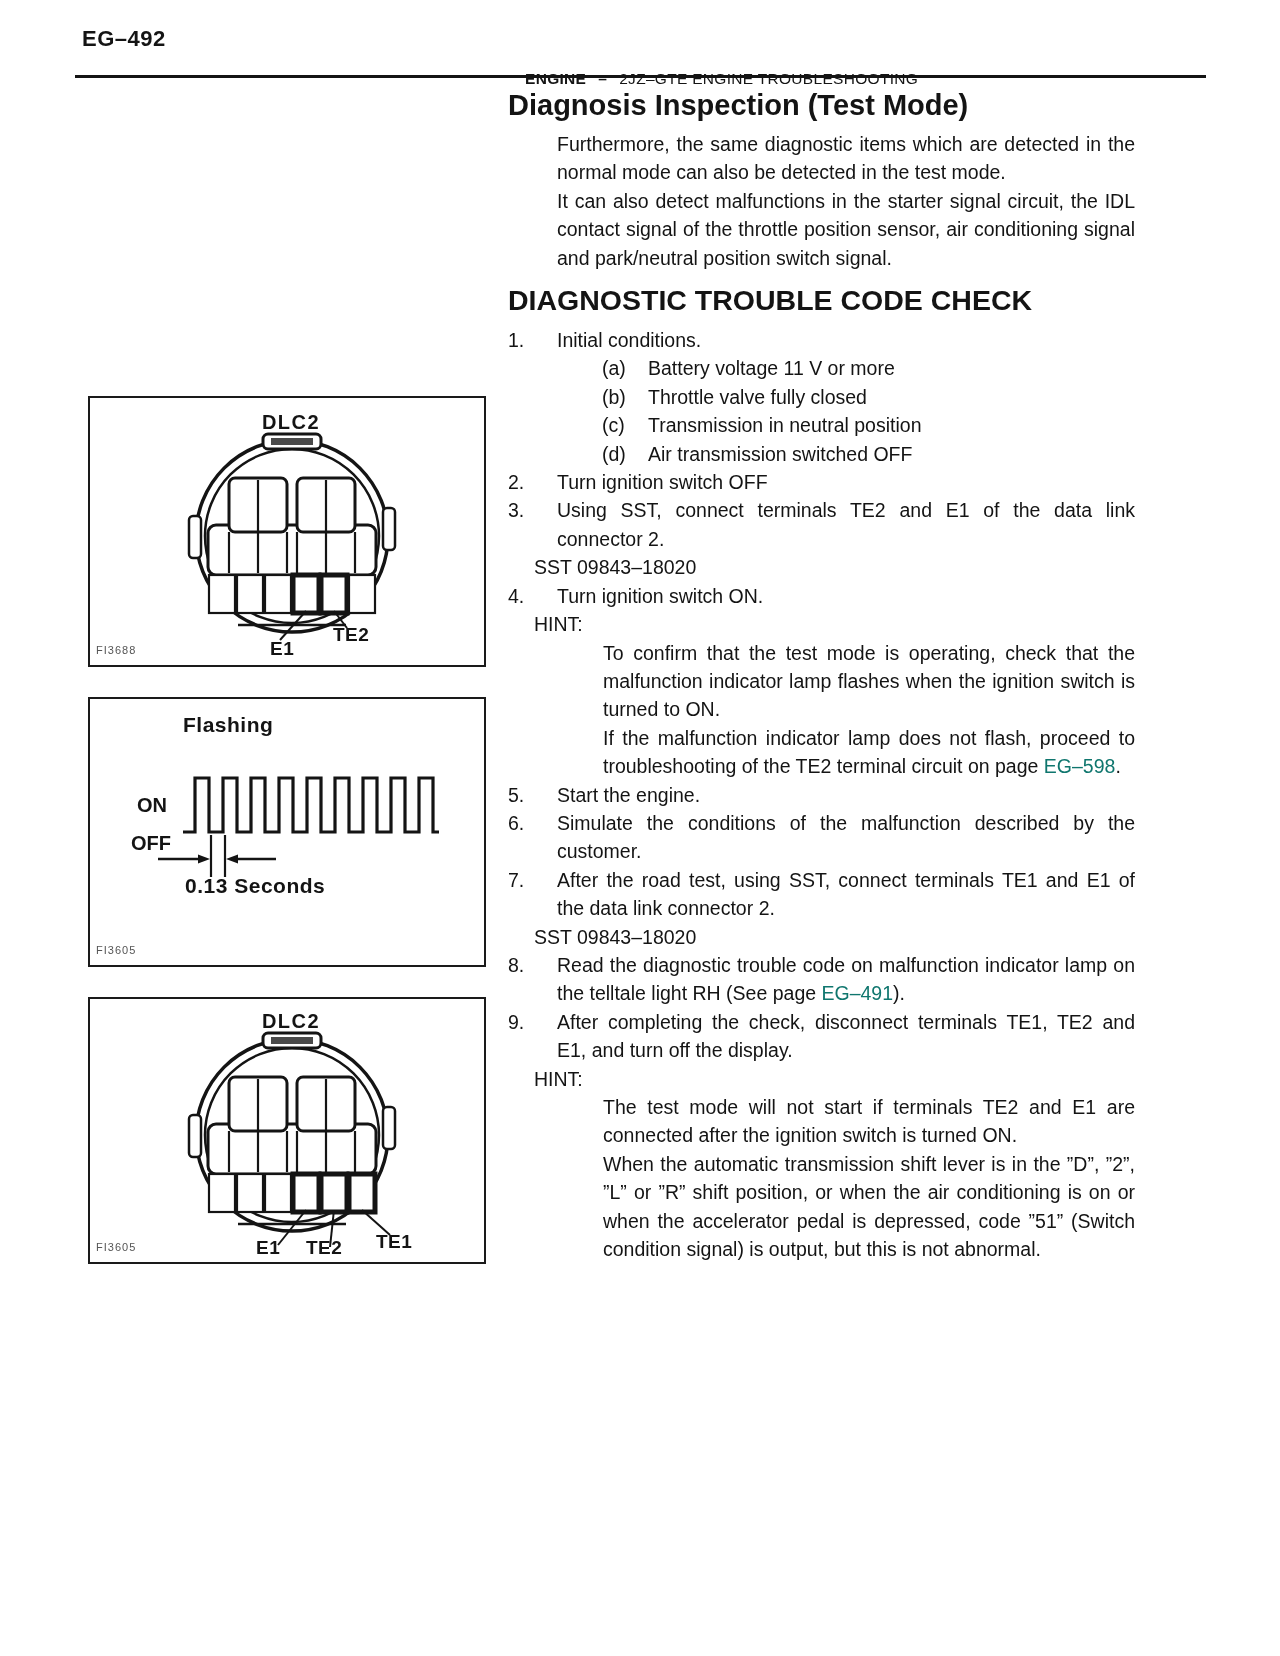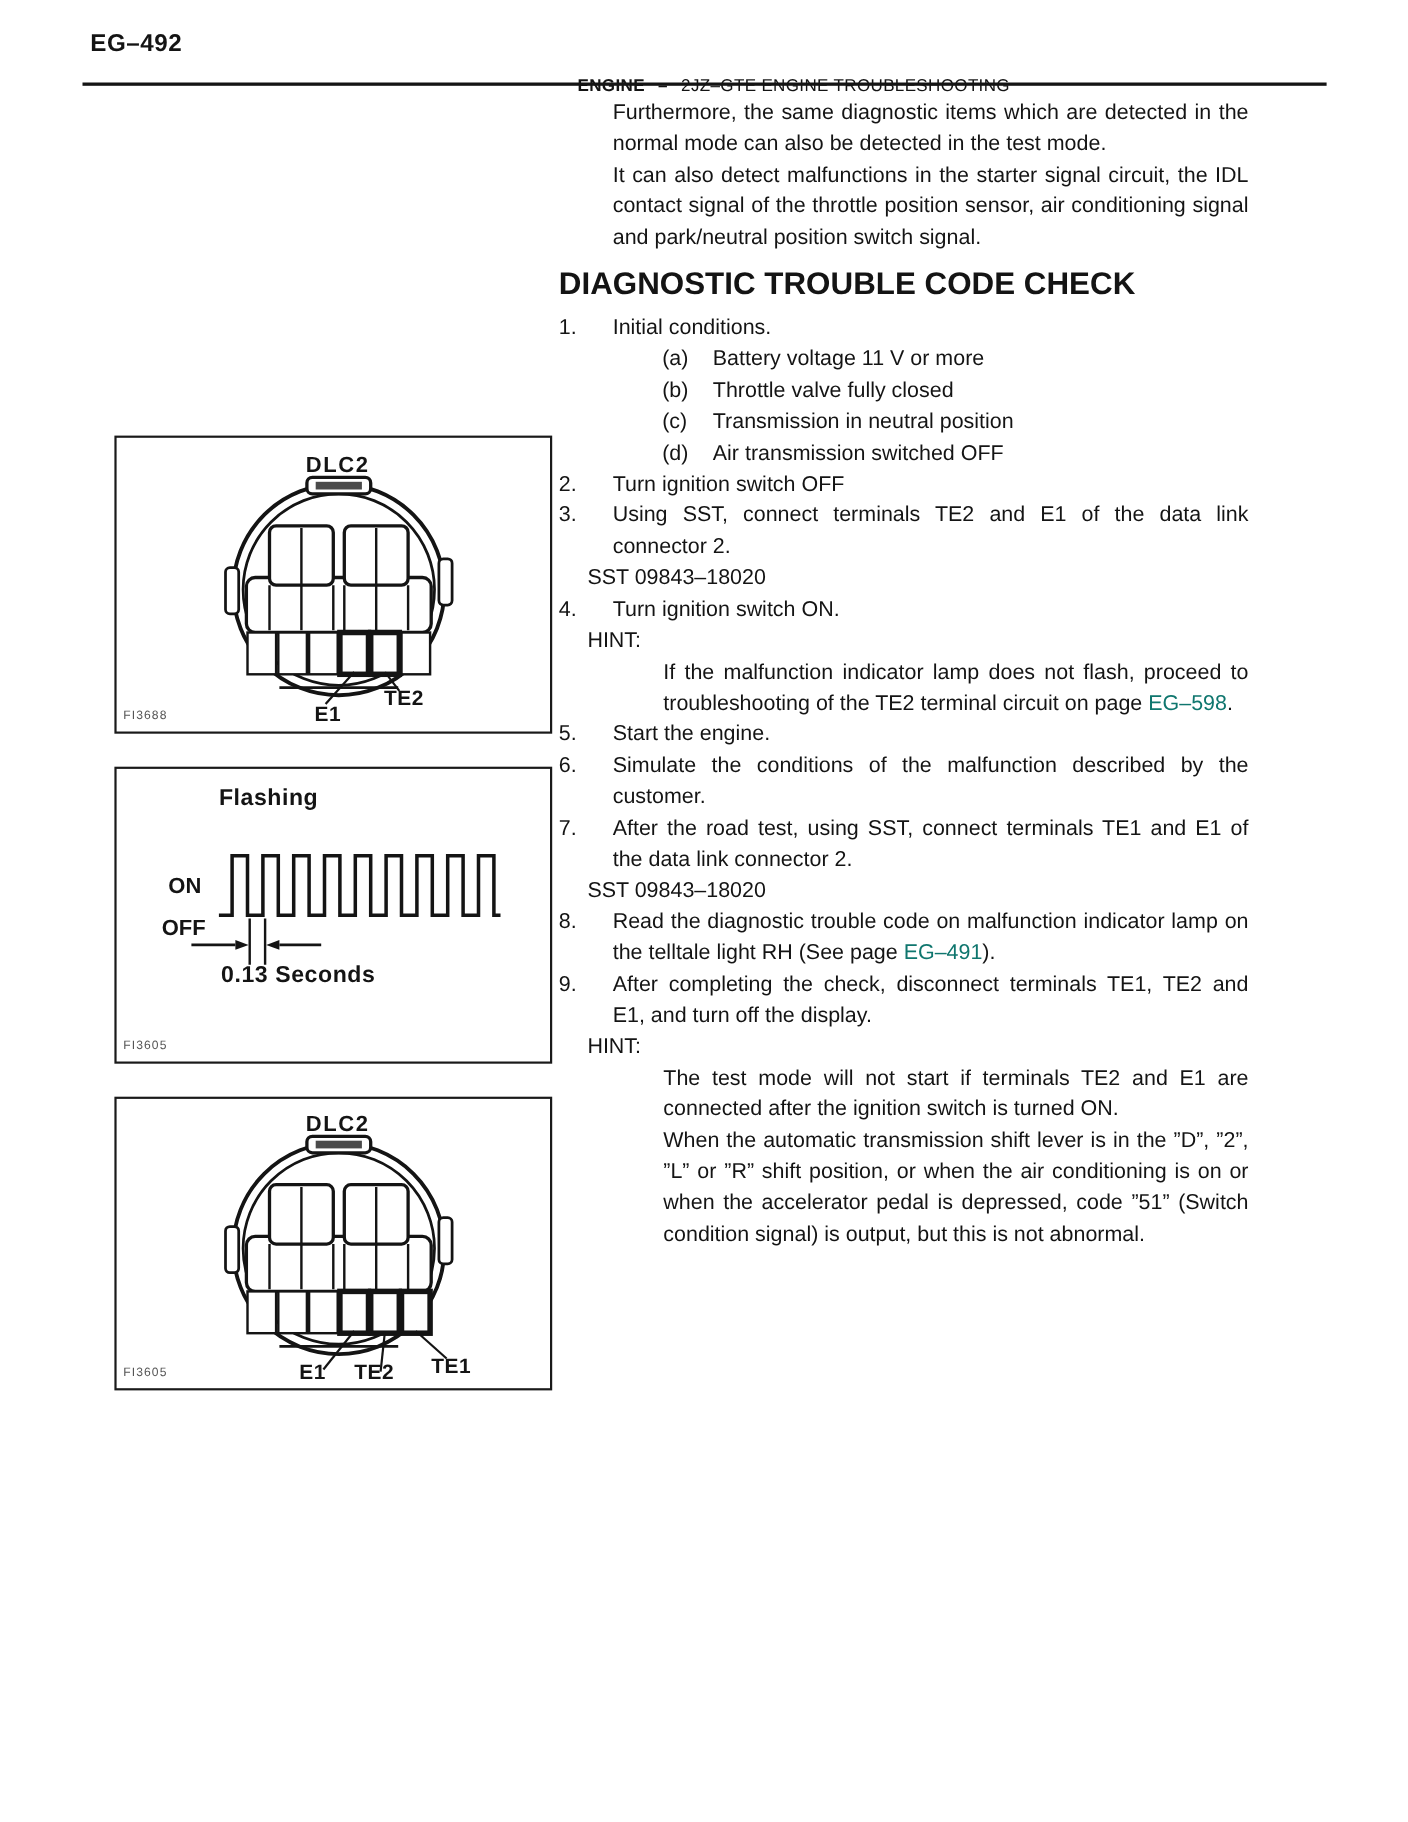--- a/index.html
+++ b/index.html
@@ -25,21 +25,21 @@
   .sub{display:flex;margin-left:94px;}
   .sub .slabel{width:46px;flex:none;}
   .sub .stxt{flex:1;}
   .plainline{margin-left:26px;}
   .brow{display:flex;margin-left:55px;}
   .bmark{width:40px;flex:none;padding-top:10px;}
   .dot{width:9px;height:9px;border-radius:50%;background:#141414;}
   .brow .stxt{flex:1;text-align:justify;}
   a.pglink{color:#0f766e;text-decoration:none;cursor:pointer;}
   
-  .figbox{position:absolute;left:104px;width:394px;border:2.5px solid #1a1a1a;background:#fff;}
+  .figbox{position:absolute;left:88px;width:394px;border:2.5px solid #1a1a1a;background:#fff;}
   #fig1{top:396px;height:267px;}
   #fig2{top:697px;height:266px;}
   #fig3{top:997px;height:263px;}
   .figbox svg{display:block;}
   svg text{font-family:"Liberation Sans",sans-serif;fill:#141414;font-weight:bold;}
   svg .figtitle{font-size:20px;letter-spacing:1.5px;}
   svg .pinlabel{font-size:19px;letter-spacing:.5px;}
   svg .wavelabel{font-size:20px;}
   svg .wavetitle{font-size:21px;letter-spacing:.5px;}
   svg .fc{font-size:11px;font-weight:normal;fill:#555;letter-spacing:1px;}
@@ -122,20 +122,21 @@
     <path class="ln" d="M244 211 L240 248" stroke-width="2"></path>
     <path class="ln" d="M272 211 L300 236" stroke-width="2"></path>
     <text class="pinlabel" x="166" y="255">E1</text>
     <text class="pinlabel" x="216" y="255">TE2</text>
     <text class="pinlabel" x="286" y="249">TE1</text>
     <text class="fc" x="6" y="252">FI3605</text>
   </svg>
 </div>
 
 <div class="rcol">
+  <h1 class="doc-title">Diagnosis Inspection (Test Mode)</h1>
 
   <div class="para">Furthermore, the same diagnostic items which are detected in the normal mode can also be detected in the test mode.</div>
   <div class="para">It can also detect malfunctions in the starter signal circuit, the IDL contact signal of the throttle position sensor, air conditioning signal and park/neutral position switch signal.</div>
 
   <h2 class="sec-heading">DIAGNOSTIC TROUBLE CODE CHECK</h2>
 
   <div class="list">
 
     <div class="step">
       <span class="num">1.</span>
@@ -170,20 +171,24 @@
     <div class="plainline">SST 09843–18020</div>
 
     <div class="step">
       <span class="num">4.</span>
       <div class="stxt">Turn ignition switch ON.</div>
     </div>
     <div class="plainline">HINT:</div>
 
     <div class="brow">
       <span class="bmark"><span class="dot"></span></span>
+      <div class="stxt">To confirm that the test mode is operating, check that the malfunction indicator lamp flashes when the ignition switch is turned to ON.</div>
+    </div>
+    <div class="brow">
+      <span class="bmark"><span class="dot"></span></span>
       <div class="stxt"><span>If the malfunction indicator lamp does not flash, proceed to troubleshooting of the TE2 terminal circuit on page </span><a class="pglink">EG–598</a><span>.</span></div>
     </div>
 
     <div class="step">
       <span class="num">5.</span>
       <div class="stxt">Start the engine.</div>
     </div>
 
     <div class="step">
       <span class="num">6.</span>

